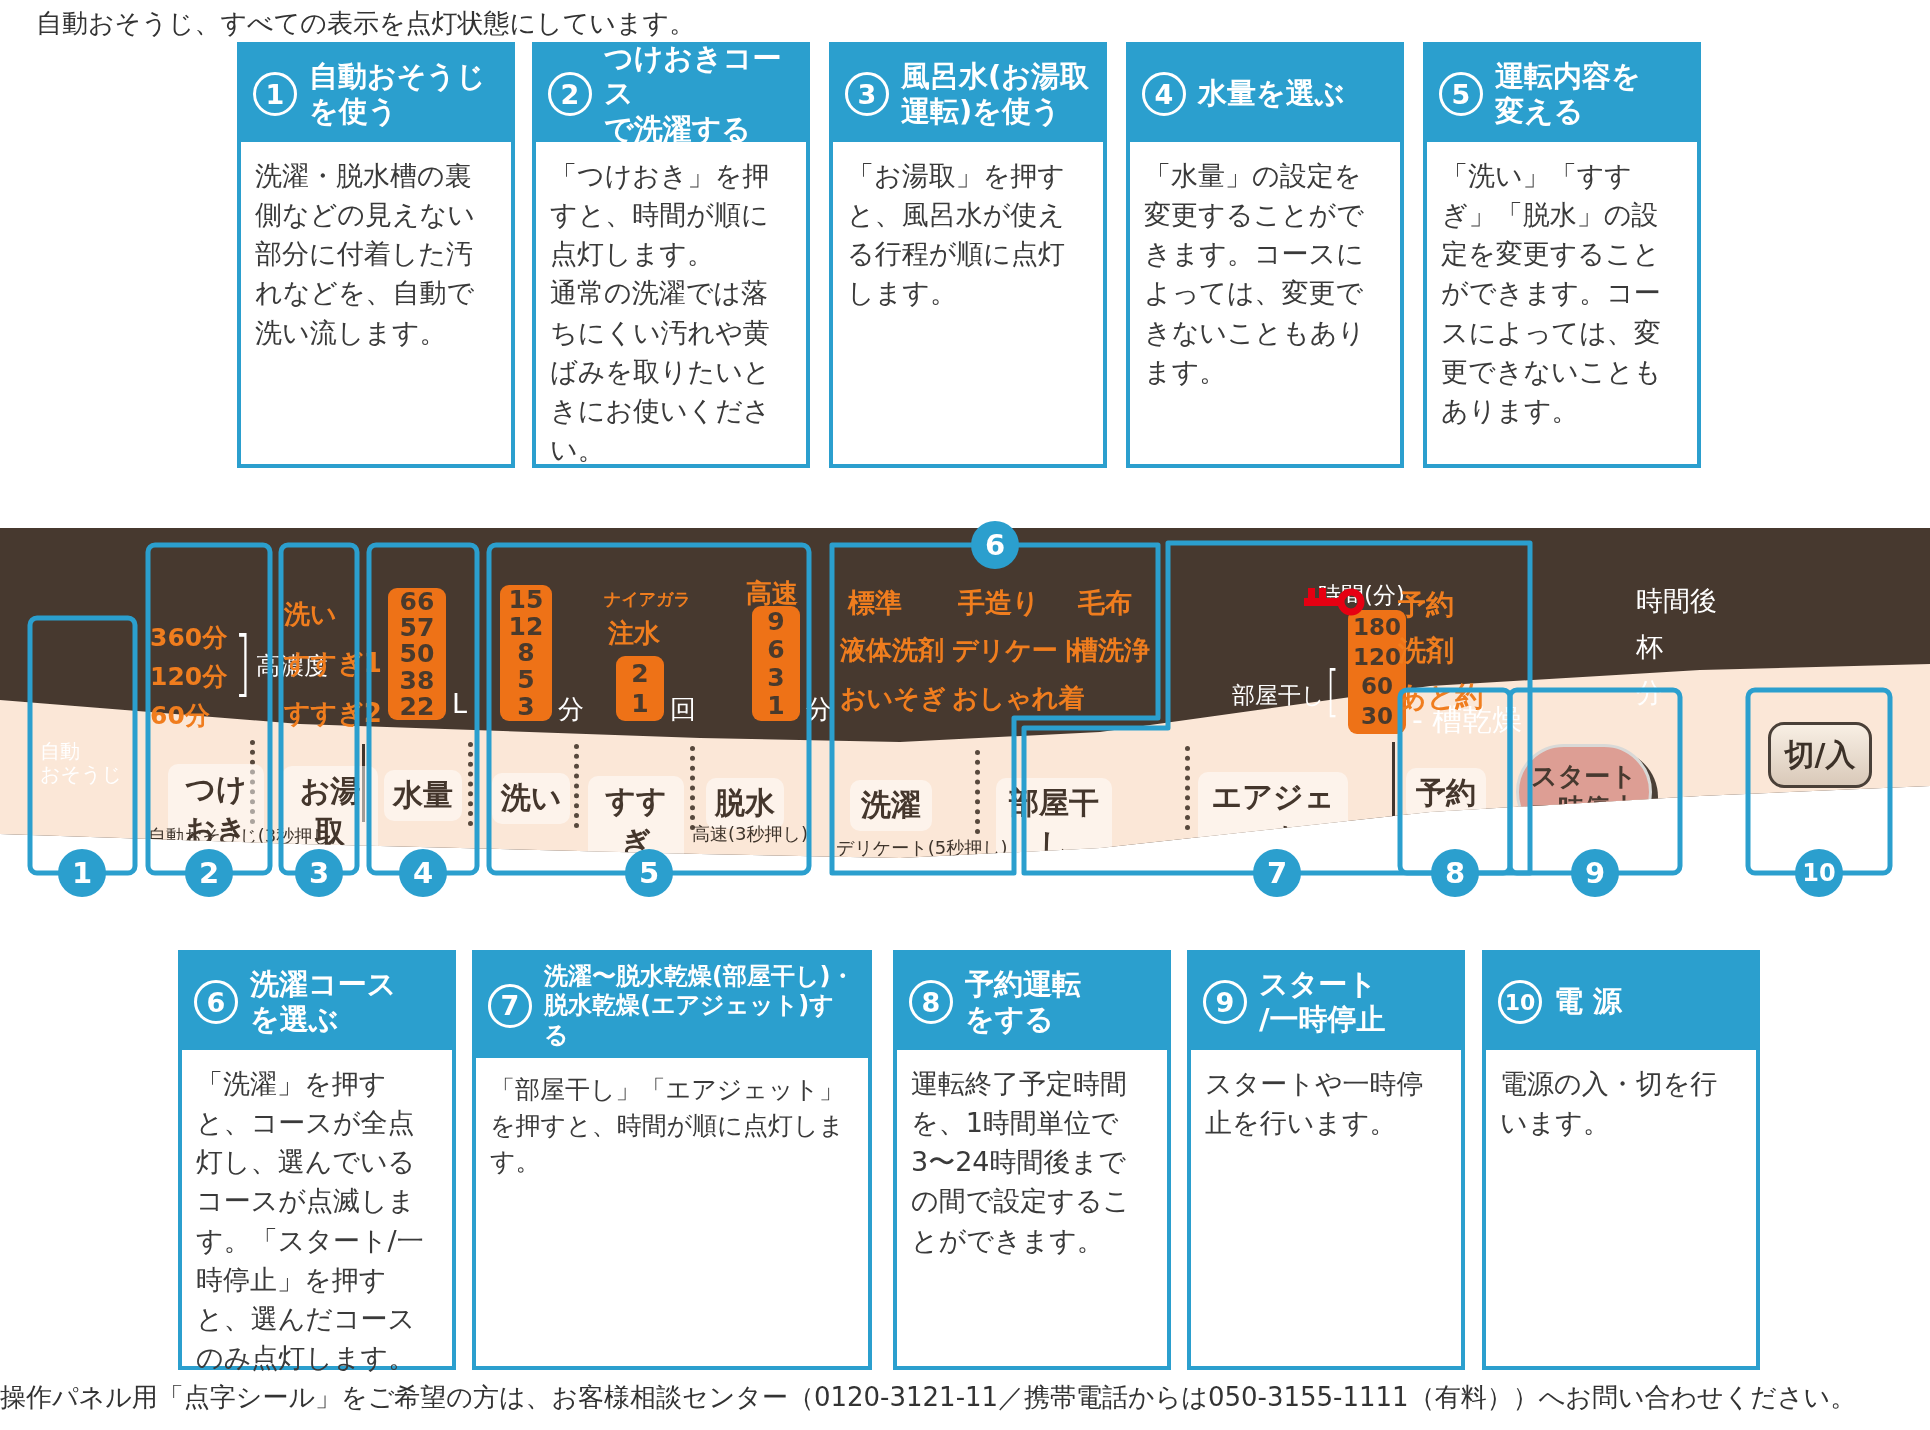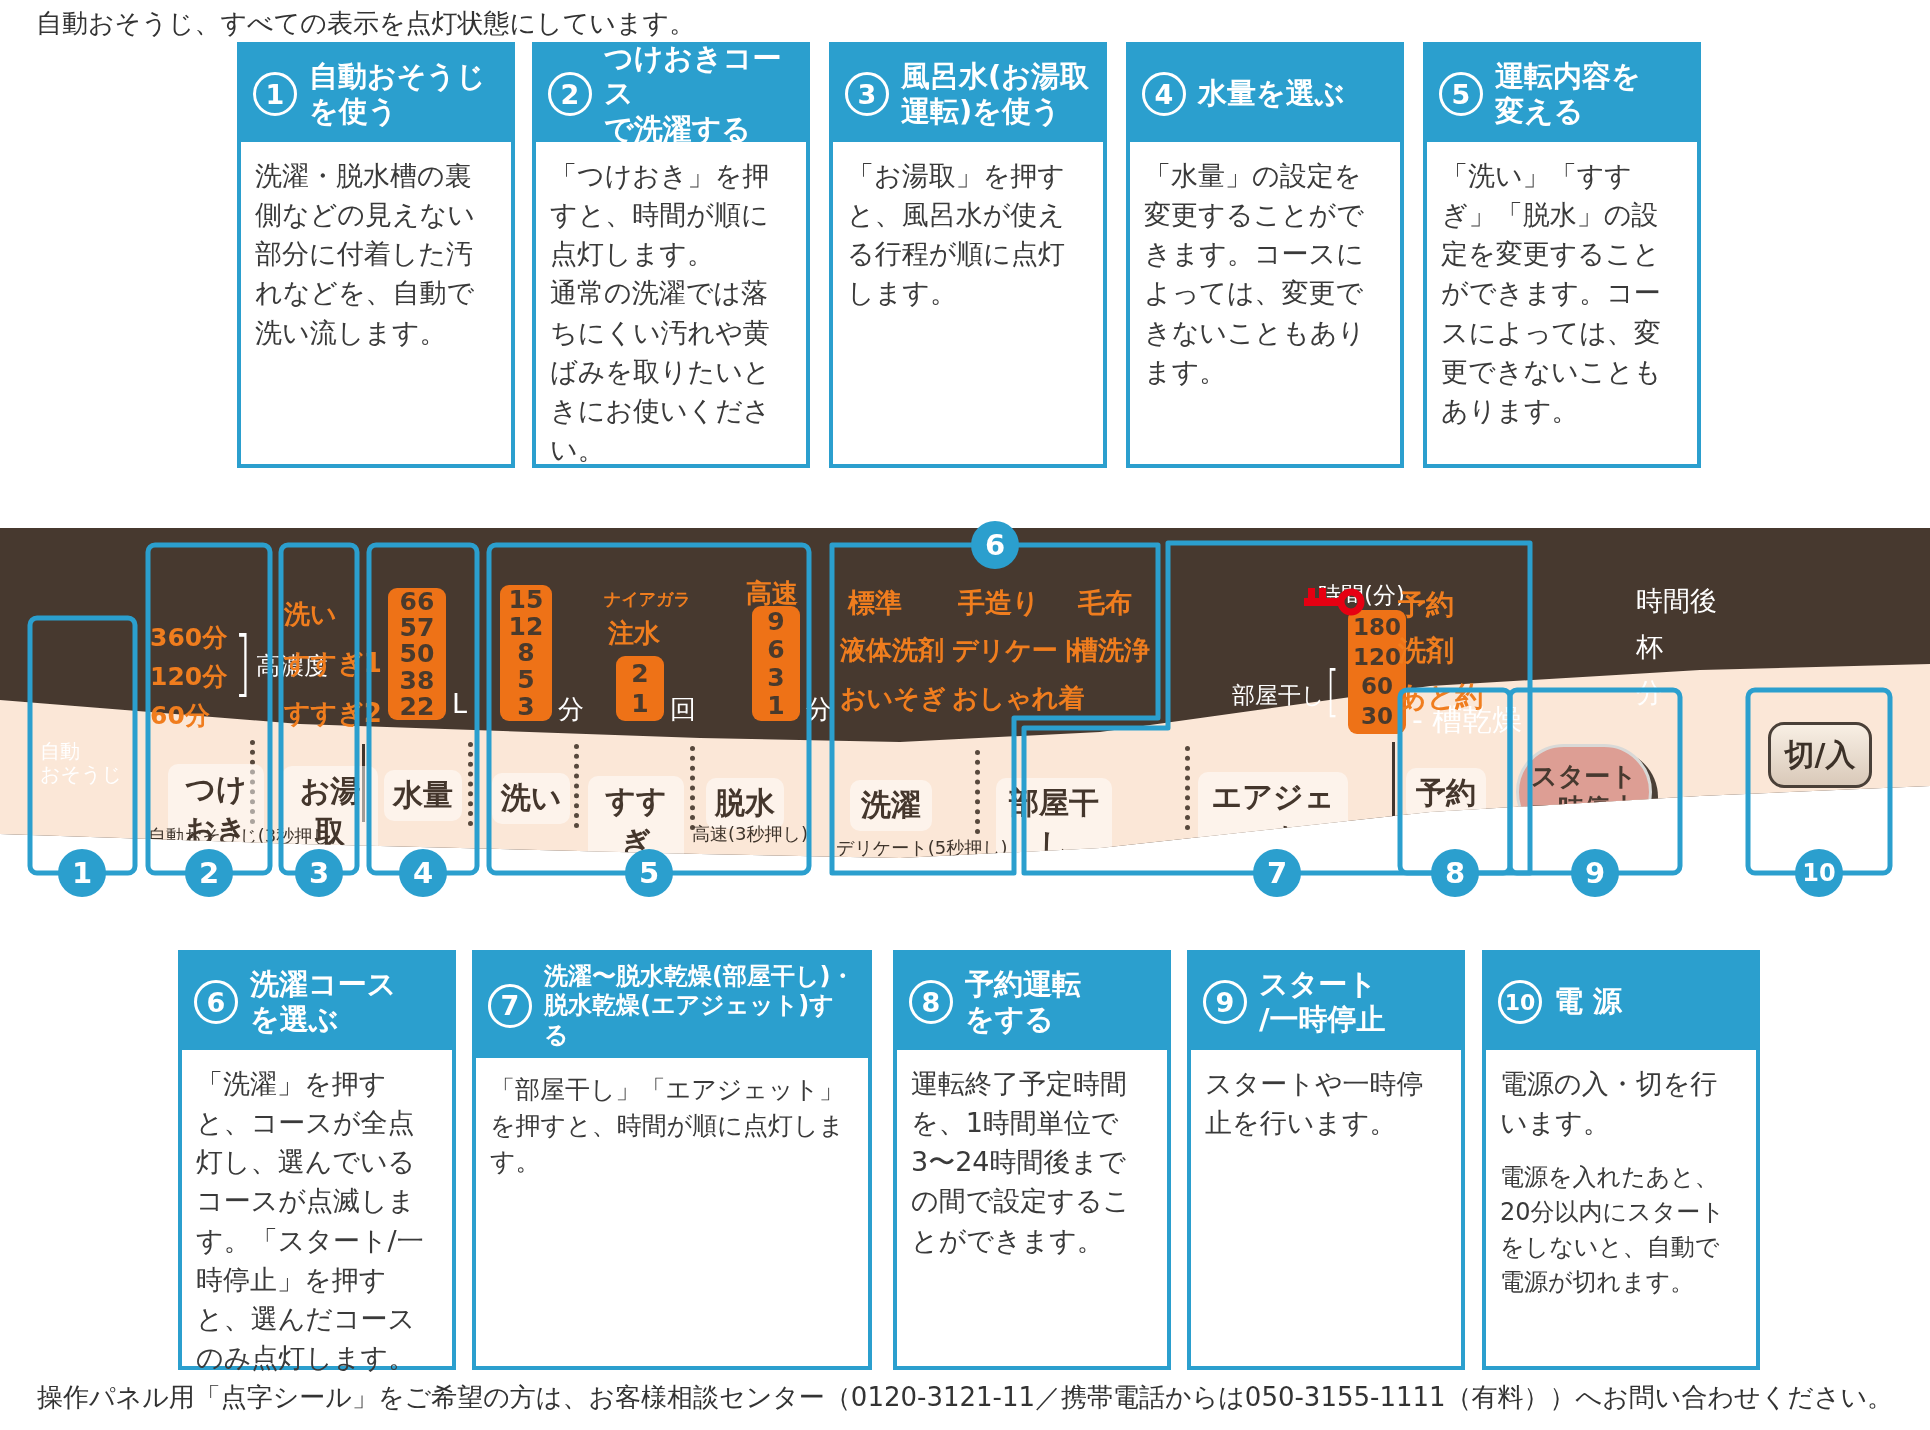--- a/index.html
+++ b/index.html
@@ -49,21 +49,21 @@
 
   .sparkle{position:absolute;left:96px;top:734px;width:46px;height:50px;background:#2aa3d8;border-radius:9px;border:2px solid #eaf7ff;}
   .sparkle .s1{position:absolute;left:4px;top:2px;color:#fff;font-size:22px;}
   .sparkle .s2{position:absolute;right:3px;bottom:1px;color:#fff;font-size:14px;}
   .sparkle .out{position:absolute;left:-16px;bottom:-2px;color:#fff;font-size:14px;}
 
   .legend{position:absolute;width:48px;height:48px;border-radius:50%;background:var(--blue);color:#fff;font-weight:bold;font-size:29px;display:flex;align-items:center;justify-content:center;transform:translate(-50%,-50%);}
   .legend.small{font-size:24px;}
 
   #note{position:absolute;left:36px;top:6px;font-size:26px;color:#333;}
-  #footer{position:absolute;left:0;top:1380px;width:1930px;text-align:center;font-size:26px;color:#333;}
+  #footer{position:absolute;left:0;top:1380px;width:1930px;text-align:left;font-size:26px;color:#333;}
 </style>
 </head>
 <body>
 
 <div id="stage">
 
   <div id="note">自動おそうじ、すべての表示を点灯状態にしています。</div>
 
   <div class="cbox" style="left:237px;top:42px;width:278px;height:426px">
     <div class="chead">
@@ -304,18 +304,17 @@
     </div>
     <div class="cbody pre">スタートや一時停止を行います。</div>
   </div>
 
   <div class="cbox" style="left:1482px;top:950px;width:278px;height:420px">
     <div class="chead">
       <div class="ring small">10</div>
       <div class="ctitle pre">電 源</div>
     </div>
     <div class="cbody pre">電源の入・切を行います。</div>
-    <div class="cbody2 pre">電源を入れたあと、20分以内にスタートをしないと、自動で電源が切れます。</div>
   </div>
 
   <div id="footer">操作パネル用「点字シール」をご希望の方は、お客様相談センター（0120-3121-11／携帯電話からは050-3155-1111（有料））へお問い合わせください。</div>
 
 </div>
 
 </body></html>

